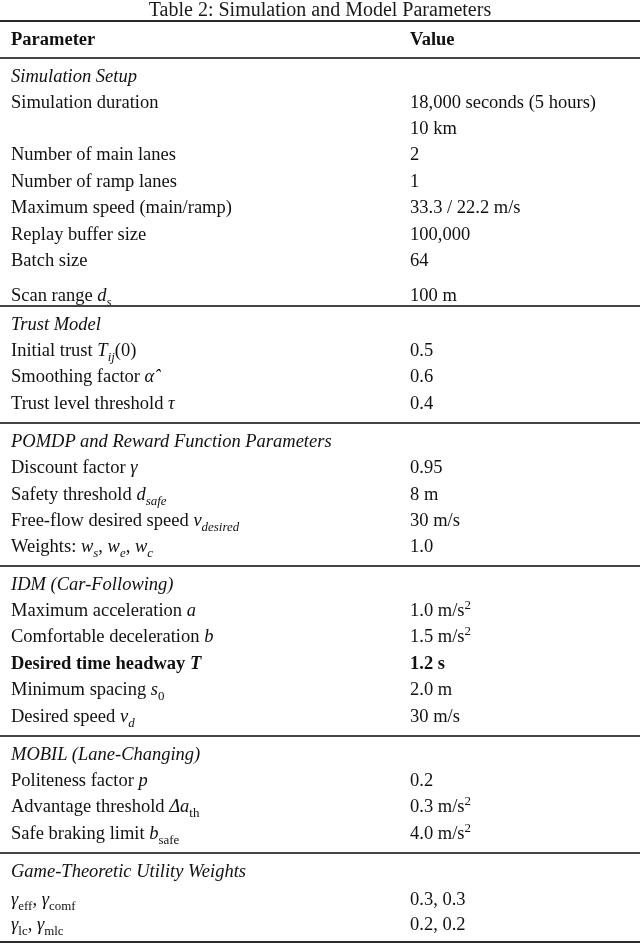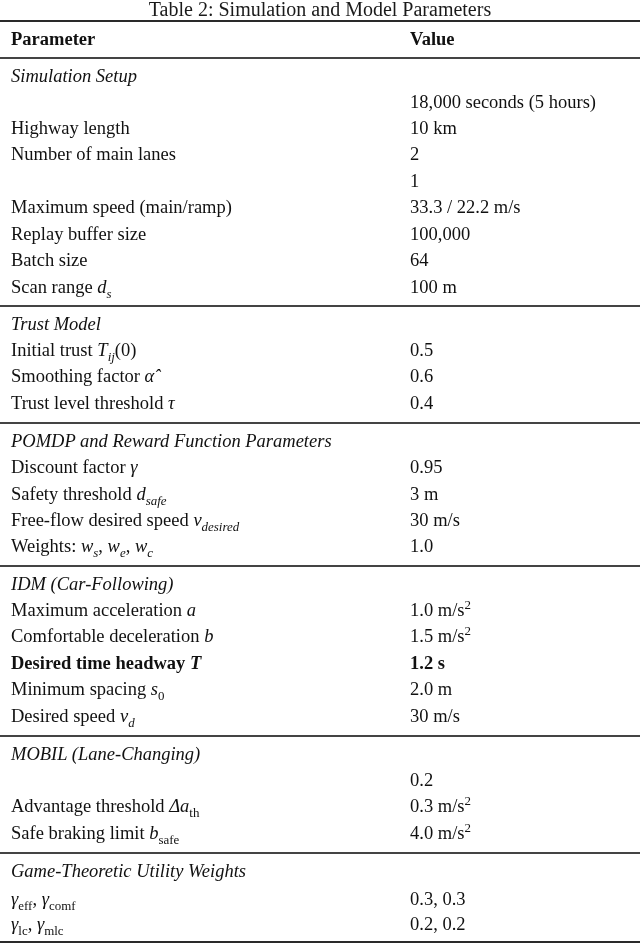--- a/index.html
+++ b/index.html
@@ -77,46 +77,47 @@
 
 <div class="row header" style="top:26px;">
   <span class="p">Parameter</span>
   <span class="v">Value</span>
 </div>
 
 <div class="row section" style="top:63px;">
   <span class="p">Simulation Setup</span>
 </div>
 <div class="row" style="top:89px;">
+  <span class="p">Simulation duration</span>
   <span class="v">18,000 seconds (5 hours)</span>
 </div>
 <div class="row" style="top:115px;">
-  <span class="p">Highway length</span>
   <span class="v">10 km</span>
 </div>
 <div class="row" style="top:141px;">
   <span class="p">Number of main lanes</span>
   <span class="v">2</span>
 </div>
 <div class="row" style="top:168px;">
+  <span class="p">Number of ramp lanes</span>
   <span class="v">1</span>
 </div>
 <div class="row" style="top:194px;">
   <span class="p">Maximum speed (main/ramp)</span>
   <span class="v">33.3 / 22.2 m/s</span>
 </div>
 <div class="row" style="top:221px;">
   <span class="p">Replay buffer size</span>
   <span class="v">100,000</span>
 </div>
 <div class="row" style="top:247px;padding-left:48px;">
   <span class="p">Batch size</span>
   <span class="v">64</span>
 </div>
-<div class="row" style="top:274px;">
+<div class="row" style="top:282px;">
   <span class="p"><span>Scan range</span> <span class="math">d</span><sub class="math">s</sub></span>
   <span class="v">100 m</span>
 </div>
 
 <div class="rule thin" style="top:305px;"></div>
 
 <div class="row section" style="top:311px;">
   <span class="p">Trust Model</span>
 </div>
 <div class="row" style="top:337px;">
@@ -136,21 +137,21 @@
 
 <div class="row section" style="top:428px;">
   <span class="p">POMDP and Reward Function Parameters</span>
 </div>
 <div class="row" style="top:454px;">
   <span class="p"><span>Discount factor</span> <span class="math">γ</span></span>
   <span class="v">0.95</span>
 </div>
 <div class="row" style="top:481px;">
   <span class="p"><span>Safety threshold</span> <span class="math">d</span><sub class="math">safe</sub></span>
-  <span class="v">3 m</span>
+  <span class="v">8 m</span>
 </div>
 <div class="row" style="top:507px;padding-left:38px;">
   <span class="p"><span>Free-flow desired speed</span> <span class="math">v</span><sub class="math">desired</sub></span>
   <span class="v">30 m/s</span>
 </div>
 <div class="row" style="top:533px;">
   <span class="p"><span>Weights:</span> <span class="math">w<sub>s</sub></span>, <span class="math">w<sub>e</sub></span>, <span class="math">w<sub>c</sub></span></span>
   <span class="v">1.0</span>
 </div>
 
@@ -179,20 +180,21 @@
   <span class="p"><span>Desired speed</span> <span class="math">v</span><sub class="math">d</sub></span>
   <span class="v">30 m/s</span>
 </div>
 
 <div class="rule thin" style="top:735px;"></div>
 
 <div class="row section" style="top:741px;">
   <span class="p">MOBIL (Lane-Changing)</span>
 </div>
 <div class="row" style="top:767px;">
+  <span class="p"><span>Politeness factor</span> <span class="math">p</span></span>
   <span class="v">0.2</span>
 </div>
 <div class="row" style="top:793px;">
   <span class="p"><span>Advantage threshold</span> <span class="math">Δa</span><sub class="rm">th</sub></span>
   <span class="v"><span>0.3 m/s</span><sup>2</sup></span>
 </div>
 <div class="row" style="top:820px;">
   <span class="p"><span>Safe braking limit</span> <span class="math">b</span><sub class="rm">safe</sub></span>
   <span class="v"><span>4.0 m/s</span><sup>2</sup></span>
 </div>

